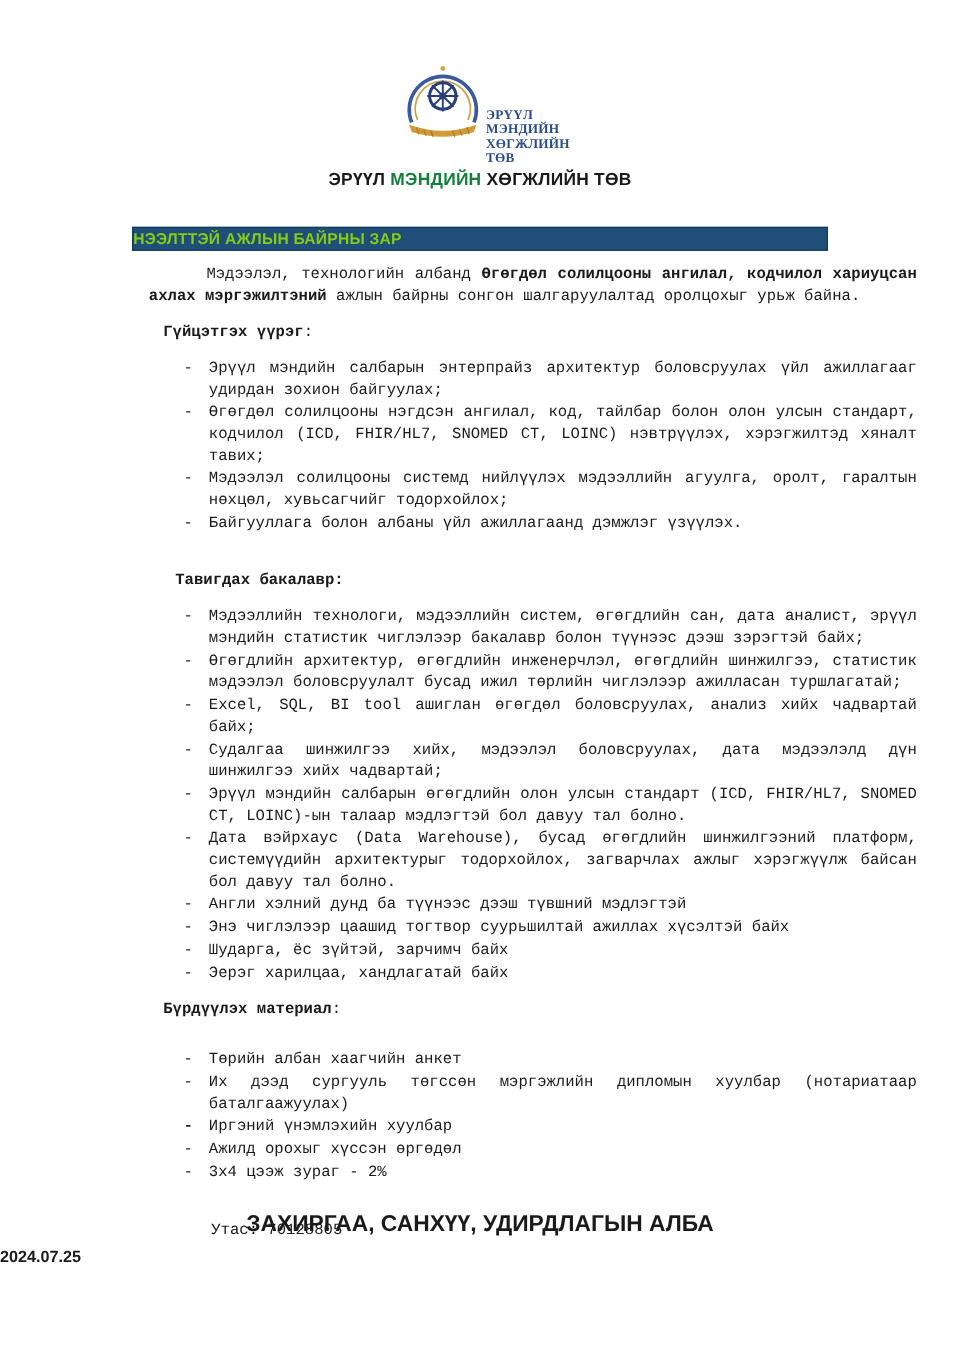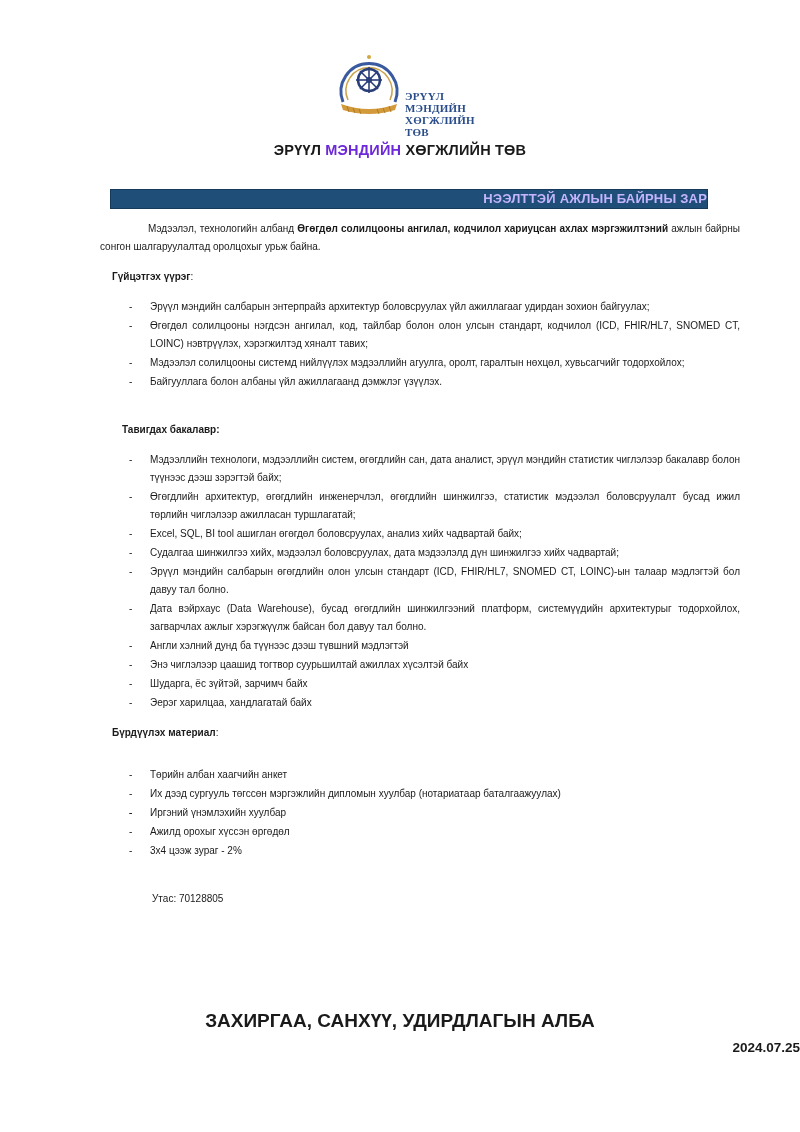--- a/index.html
+++ b/index.html
@@ -4,40 +4,40 @@
   <style>
     html, body { margin: 0; padding: 0; background: #ffffff; }
     body { width: 800px; height: 1132px; position: relative; overflow: hidden;
            font-family: "Liberation Sans", "DejaVu Sans", sans-serif; color: #1a1a1a; }
     .logo { position: absolute; left: 333px; top: 52px; width: 160px; height: 72px; }
     .logo svg { position: absolute; left: 0; top: 0; }
     .logo-text { position: absolute; left: 72px; top: 38px; font-family: "Liberation Serif", "DejaVu Serif", serif;
                  font-size: 11px; line-height: 12px; color: #2a4d8a; font-weight: bold; letter-spacing: 0.2px; }
     .org-title { position: absolute; left: 0; width: 800px; top: 142px; text-align: center;
                  font-size: 14.5px; font-weight: bold; color: #1a1a1a; letter-spacing: 0.2px; }
-    .org-title .mid { color: #6d28d9; text-align: right; }
+    .org-title .mid { color: #15803d; text-align: right; }
     .banner { position: absolute; left: 110px; top: 189px; width: 578px; height: 18px;
-              background: #1f4e79; border: 1px solid #163a5c; color: #c4b5fd; text-align: right;
-              font-size: 13px; font-weight: bold; line-height: 18px; letter-spacing: 0.2px; padding-left: 18px; }
-    .content { position: absolute; left: 100px; top: 220px; width: 640px; font-size: 10px; line-height: 18px; }
+              background: #1f4e79; border: 1px solid #163a5c; color: #84cc16; text-align: left;
+              font-size: 13px; font-weight: bold; line-height: 18px; letter-spacing: 0.2px; }
+    .content { position: absolute; left: 124px; top: 220px; width: 640px; font-size: 13px; line-height: 18px; font-family: Liberation Mono, monospace; }
     .intro { text-align: justify; text-indent: 48px; margin: 0; }
     .intro b { font-weight: bold; }
     .sec-head { font-weight: bold; margin: 12px; }
     .sec-head .colon { font-weight: normal; }
     ul.dash { list-style: none; margin: 0; padding: 0; }
     ul.dash li { position: relative; padding-left: 50px; text-align: justify; margin-bottom: 1px; }
     ul.dash li .bullet { position: absolute; left: 29px; top: 0; }
     .gap-s { height: 17px; }
     .gap-xs { height: 12px; }
     .req-head { margin-left: 22px; }
     .closing { text-align: justify; text-indent: 48px; margin: 0; }
     .phone { margin: 0; padding-left: 52px; }
     .dept { position: absolute; left: 0; width: 800px; top: 1010px; text-align: center;
             font-size: 19px; font-weight: bold; }
-    .date { position: absolute; left: 0; width: 800px; top: 1040px; text-align: right;
+    .date { position: absolute; left: 0; width: 800px; top: 1040px; text-align: left;
             font-size: 13.5px; font-weight: bold; }
   </style>
 </head>
 <body>
 
 <div class="logo">
   <svg width="72" height="72" viewBox="0 0 72 72">
     <path d="M10 50 A28 28 0 1 1 62 50" fill="none" stroke="#3a5aa0" stroke-width="3"></path>
     <path d="M15 48 A23 23 0 1 1 57 48" fill="none" stroke="#c9a24a" stroke-width="1.5"></path>
     <circle cx="36" cy="28" r="11" fill="none" stroke="#2a3f7a" stroke-width="2.5"></circle>

